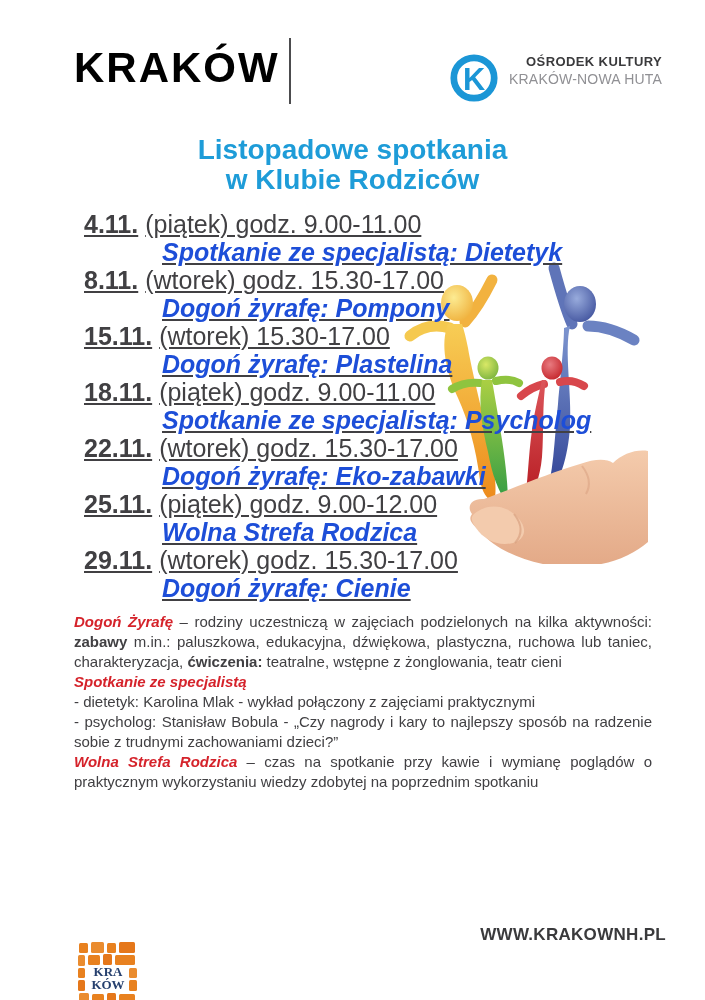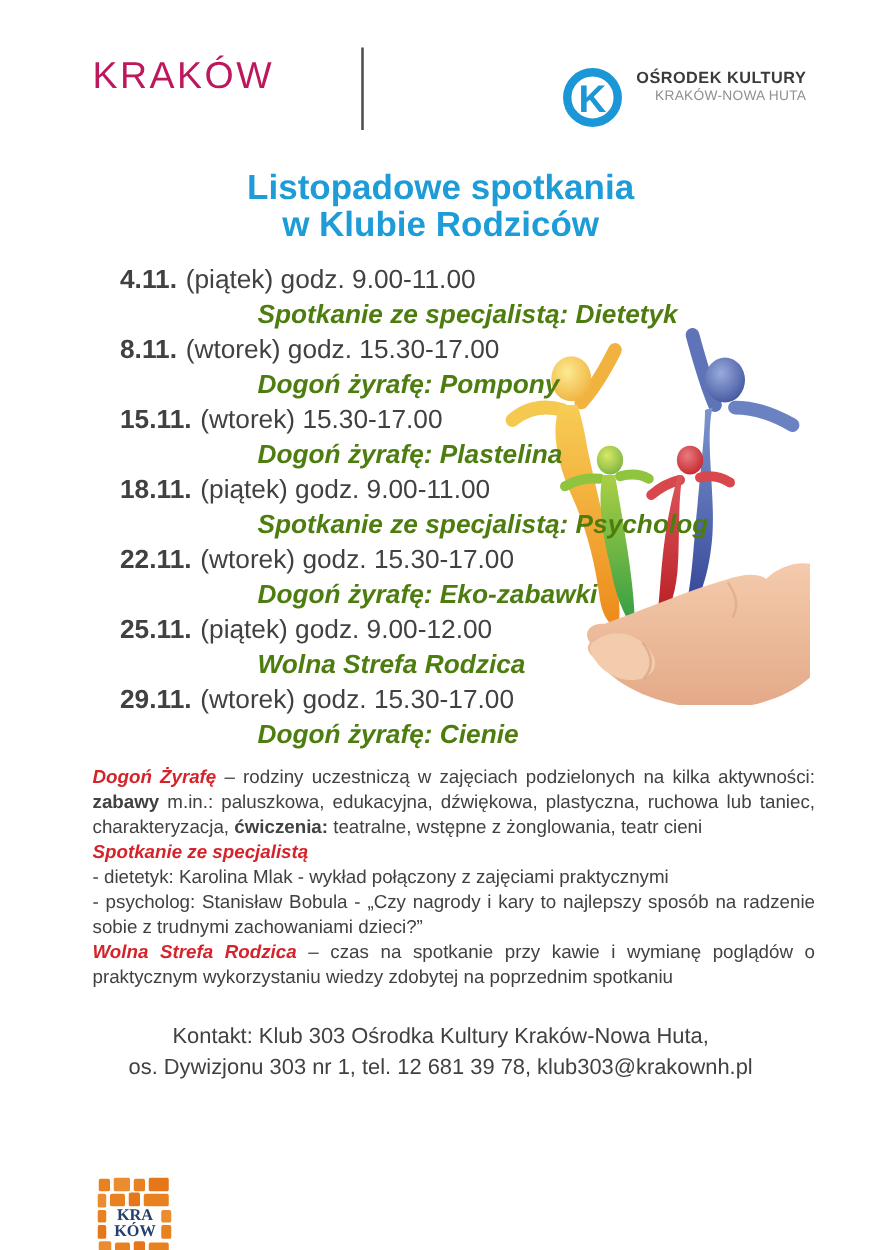--- a/index.html
+++ b/index.html
@@ -4,46 +4,46 @@
 <style>
   html,body { margin:0; padding:0; background:#888; }
   .page {
     position:relative; width:705px; height:1000px; margin:0 auto;
     background:#ffffff; overflow:hidden;
     font-family:"Liberation Sans", sans-serif;
   }
   
   .krk-logo {
     position:absolute; left:74px; top:44px;
-    font-size:30px; font-weight:normal; letter-spacing:2px; color:#be185d;
+    font-size:42px; font-weight:bold; letter-spacing:2px; color:#000000;
   }
   .hdr-divider {
     position:absolute; left:289px; top:38px; width:2px; height:66px; background:#4c4c4e;
   }
   .klub { position:absolute; left:449px; top:53px; display:flex; align-items:flex-start; }
   .klub-icon { width:50px; height:50px; }
   .klub-text { margin-left:10px; padding-top:1px;text-align:right; }
   .kl1 { font-size:13px; font-weight:bold; color:#3a3a3c; letter-spacing:0.4px; }
-  .kl2 { font-size:11px; color:#909094; letter-spacing:0.2px; margin-top:2px; }
+  .kl2 { font-size:14px; color:#909094; letter-spacing:0.2px; margin-top:2px; }
   .kl3 { font-size:22px; font-weight:bold; color:#1b96d6; letter-spacing:0.6px; margin-top:1px; }
   
   .title {
     position:absolute; left:0; top:135px; width:100%; margin:0;
     text-align:center; font-size:28px; line-height:30px; font-weight:bold; color:#1e9cd8;
   }
   
   .illustration { position:absolute; left:402px; top:252px; z-index:1; }
   
   .schedule {
-    position:absolute; left:96px; top:210px; z-index:2;
-    font-size:21px; line-height:28px; color:#414043; white-space:nowrap;
+    position:absolute; left:84px; top:210px; z-index:2;
+    font-size:25px; line-height:28px; color:#414043; white-space:nowrap;text-decoration:underline;
   }
   .s-date { font-weight:bold; }
   .s-rest { margin-left:7px; }
-  .s-event { margin-left:110px; font-weight:bold; font-style:italic; color:#4d7c0f; }
+  .s-event { margin-left:78px; font-weight:bold; font-style:italic; color:#1d4ed8; }
   
   .desc {
     position:absolute; left:74px; top:612px; width:578px; z-index:2;
     font-size:15px; line-height:20px; color:#414043; text-align:justify;
   }
   .desc p { margin:0; }
   .rlead { color:#d5232b; font-weight:bold; font-style:italic; }
   
   .contact {
     position:absolute; left:0; top:816px; width:100%; text-align:center;
@@ -188,24 +188,20 @@
   </div>
 
   <div class="desc">
     <p><span class="rlead">Dogoń Żyrafę</span><span> – rodziny uczestniczą w zajęciach podzielonych na kilka aktywności: </span><b>zabawy</b><span> m.in.: paluszkowa, edukacyjna, dźwiękowa, plastyczna, ruchowa lub taniec, charakteryzacja, </span><b>ćwiczenia:</b><span> teatralne, wstępne z żonglowania, teatr cieni</span></p>
     <p class="rlead">Spotkanie ze specjalistą</p>
     <p>- dietetyk: Karolina Mlak - wykład połączony z zajęciami praktycznymi</p>
     <p>- psycholog: Stanisław Bobula - „Czy nagrody i kary to najlepszy sposób na radzenie sobie z trudnymi zachowaniami dzieci?”</p>
     <p><span class="rlead">Wolna Strefa Rodzica</span><span> – czas na spotkanie przy kawie i wymianę poglądów o praktycznym wykorzystaniu wiedzy zdobytej na poprzednim spotkaniu</span></p>
   </div>
 
-  <div class="contact">
-    <div>Kontakt: Klub 303 Ośrodka Kultury Kraków-Nowa Huta,</div>
-    <div>os. Dywizjonu 303 nr 1, tel. 12 681 39 78, klub303@krakownh.pl</div>
-  </div>
 
   <div class="city-logo">
     <svg width="60" height="64" viewBox="0 0 60 64">
       <g fill="#E8811F">
         <rect x="1" y="1" width="9" height="10" rx="1.5"></rect>
         <rect x="13" y="0" width="13" height="11" rx="1.5" fill="#EA8C2F"></rect>
         <rect x="29" y="1" width="9" height="10" rx="1.5"></rect>
         <rect x="41" y="0" width="16" height="11" rx="1.5" fill="#E5771A"></rect>
         <rect x="0" y="13" width="7" height="11" rx="1.5" fill="#EA8C2F"></rect>
         <rect x="10" y="13" width="12" height="10" rx="1.5"></rect>
@@ -219,14 +215,15 @@
         <rect x="14" y="52" width="12" height="10" rx="1.5"></rect>
         <rect x="29" y="51" width="9" height="11" rx="1.5" fill="#E5771A"></rect>
         <rect x="41" y="52" width="16" height="10" rx="1.5"></rect>
       </g>
       <text x="30" y="34" text-anchor="middle" font-family="Liberation Serif, serif" font-size="13" font-weight="bold" fill="#26406E" stroke="#ffffff" stroke-width="2.5" paint-order="stroke">KRA</text>
       <text x="30" y="47" text-anchor="middle" font-family="Liberation Serif, serif" font-size="13" font-weight="bold" fill="#26406E" stroke="#ffffff" stroke-width="2.5" paint-order="stroke">KÓW</text>
     </svg>
     <div class="city-url">krakow.pl</div>
   </div>
 
+  <div class="site">WWW.KRAKOWNH.PL</div>
 
 </div>
 
 </body></html>

